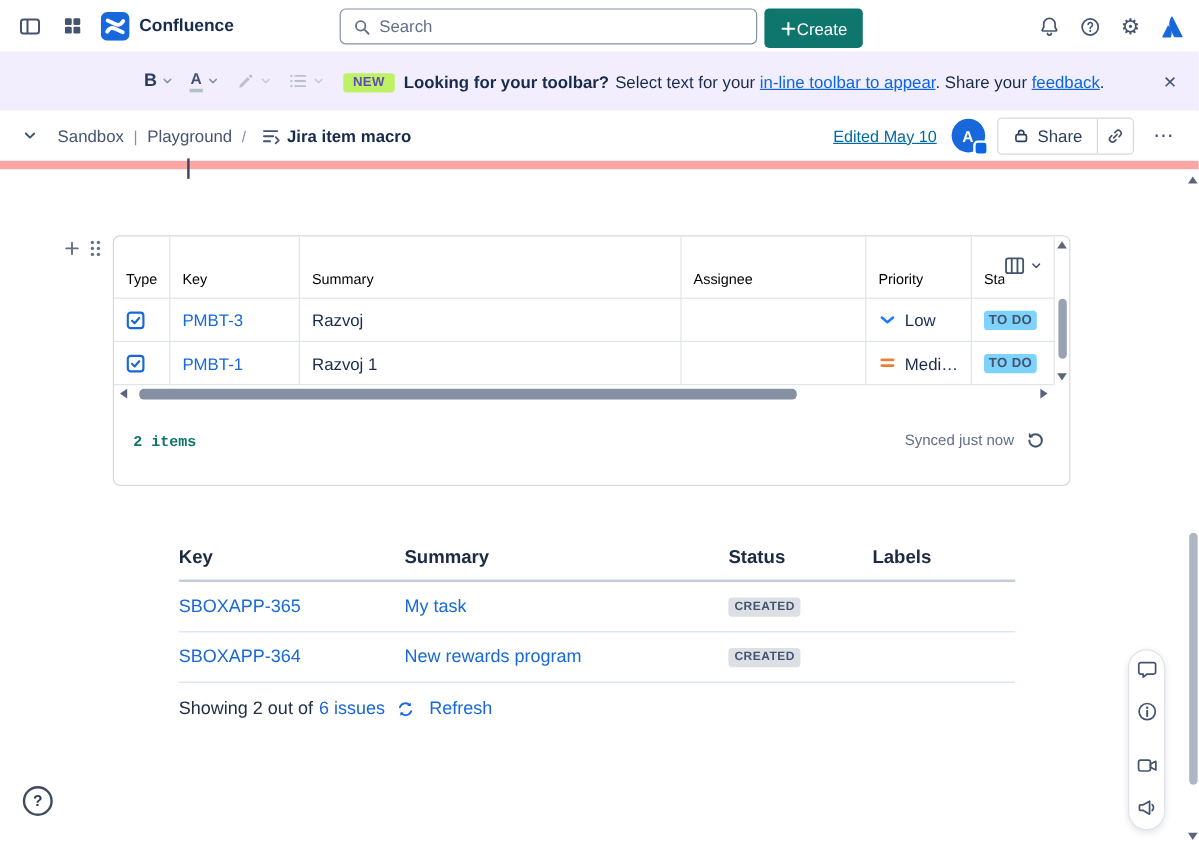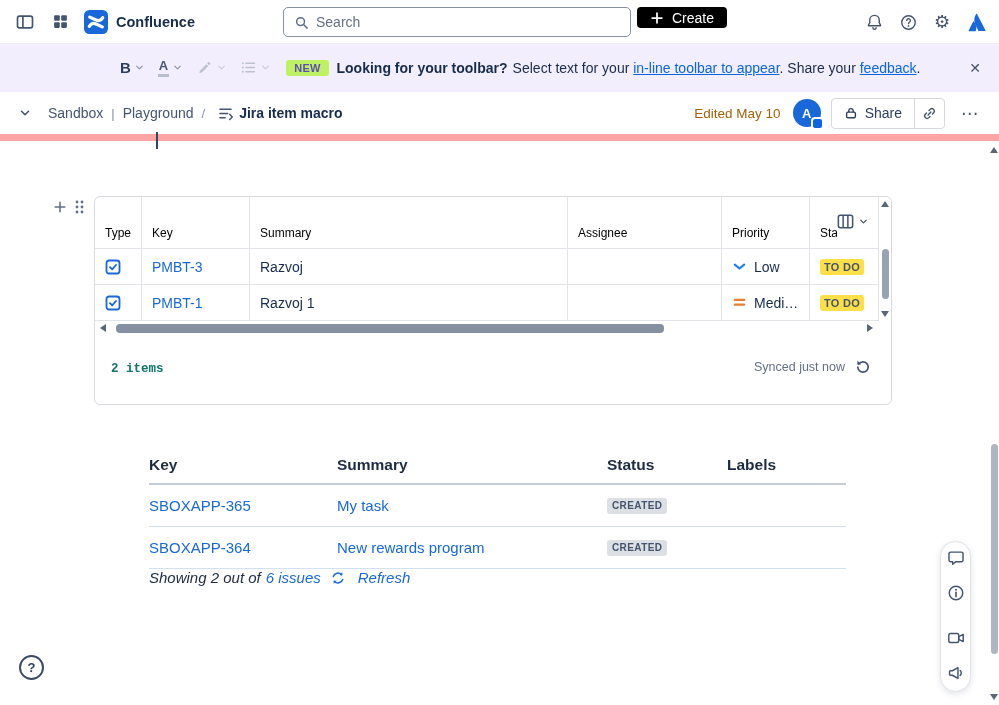--- a/index.html
+++ b/index.html
@@ -11,21 +11,21 @@
 
   
   .topbar { position:absolute; top:0; left:0; right:0; height:44px; background:#fff; border-bottom:1px solid #EDEEF2; display:flex; align-items:center; z-index:10; }
   .tb-left { display:flex; align-items:center; gap:5px; padding-left:10px; }
   .icon-btn { width:30px; height:30px; display:flex; align-items:center; justify-content:center; border-radius:4px; color:#44546F; }
   .brand { display:flex; align-items:center; gap:8px; margin-left:4px; }
   .brand-name { font-weight:700; font-size:14.5px; color:#172B4D; }
   .searchbox { position:absolute; left:283px; top:7px; width:348px; height:30px; border:1px solid #8590A2; border-radius:5px; display:flex; align-items:center; gap:7px; padding:0 10px; background:#fff; color:#626F86; }
   .searchbox input { border:none; outline:none; flex:1; font-size:14px; color:#172B4D; background:transparent; font-family:inherit; }
   .searchbox input::placeholder { color:#626F86; }
-  .create-btn { position:absolute; left:637px; top:7px; height:21px; background:#000000; border-radius:4px; color:#fff; display:flex; align-items:center; gap:8px; padding:0 13px; font-size:14px; font-weight:500; }
+  .create-btn { position:absolute; left:637px; top:7px; height:33px; background:#0f766e; border-radius:4px; color:#fff; display:flex; align-items:center; gap:0; padding:0 13px; font-size:14px; font-weight:500; }
   .tb-right { position:absolute; right:8px; top:7px; display:flex; align-items:center; gap:4px; }
   .glyph { font-size:18px; line-height:1; }
 
   
   .banner { position:absolute; top:44px; left:0; right:0; height:48px; background:#F3EEFD; display:flex; align-items:center; z-index:9; }
   .fmt-group { display:flex; align-items:center; margin-left:118px; gap:9px; flex:0 0 auto; }
   .fmt-item { display:flex; align-items:center; gap:3px; padding:2px; }
   .fmt-b { font-weight:800; font-size:15px; color:#2C3E5D; }
   .fmt-a { font-size:13px; font-weight:700; color:#44546F; border-bottom:3px solid #B8BFCC; line-height:1.1; padding:0 1px; }
   .muted { color:#BCC2CC; }
@@ -37,21 +37,21 @@
   .banner-close { position:absolute; right:12px; top:12px; width:24px; height:24px; display:flex; align-items:center; justify-content:center; color:#44546F; font-size:14px; }
 
   
   .crumbbar { position:absolute; top:92px; left:0; right:0; height:49px; background:#fff; border-bottom:7px solid #fca5a5; display:flex; align-items:center; z-index:8; }
   .cb-left { display:flex; align-items:center; gap:8px; padding-left:10px; }
   .crumb { font-size:14px; color:#44546F; }
   .crumb-sep { color:#8590A2; font-size:13px; }
   .page-title-wrap { display:flex; align-items:center; gap:5px; margin-left:4px; }
   .page-title { font-size:14px; font-weight:600; color:#172B4D; }
   .cb-right { margin-left:auto; display:flex; align-items:center; gap:10px; padding-right:14px; }
-  .edited { font-size:13.5px; color:#a16207; margin-right:2px; }
+  .edited { font-size:13.5px; color:#0369a1; margin-right:2px;text-decoration:underline; }
   .avatar { width:28px; height:28px; border-radius:50%; background:#1868DB; color:#fff; font-size:13px; font-weight:700; display:flex; align-items:center; justify-content:center; position:relative; }
   .avatar-badge { position:absolute; right:-3px; bottom:-3px; width:13px; height:13px; border-radius:4px; background:#0C66E4; border:2px solid #fff; }
   .share-group { display:flex; align-items:stretch; height:31px; border:1px solid #D5D9DF; border-radius:4px; overflow:hidden; }
   .share-btn { display:flex; align-items:center; gap:7px; padding:0 12px; font-size:14px; color:#2C3E5D; }
   .copylink-btn { width:30px; display:flex; align-items:center; justify-content:center; border-left:1px solid #D5D9DF; color:#44546F; }
   .more-btn { width:30px; height:30px; font-size:17px; color:#44546F; display:flex; align-items:center; justify-content:center; letter-spacing:1px; }
 
   .caret { position:absolute; left:156px; top:132px; width:2px; height:17px; background:#39455C; z-index:11; }
 
   
@@ -61,21 +61,21 @@
   .jtable { position:absolute; left:0; top:0; right:13px; }
   .jhead-row, .jrow { display:grid; grid-template-columns:47px 108px 318px 154px 88px 1fr; }
   .jhead { height:52px; display:flex; align-items:flex-end; padding:0 10px 8px; font-size:12px; color:#000000; border-right:1px solid #E1E4E9; border-bottom:1px solid #E1E4E9; overflow:hidden; white-space:nowrap; }
   .jhead:last-child { border-right:none; }
   .clip-16 { display:inline-block; width:17px; overflow:hidden; }
   .jcell { height:36px; display:flex; align-items:center; padding:0 10px; font-size:14px; border-right:1px solid #E1E4E9; border-bottom:1px solid #E1E4E9; overflow:hidden; white-space:nowrap; color:#172B4D; }
   .jcell:last-child { border-right:none; }
   .key-link { color:#1868DB; }
   .jcell.pri { gap:7px; }
   .pri-text { overflow:hidden; text-overflow:ellipsis; }
-  .status-badge { background:#fde047; color:#44546F; font-size:11px; font-weight:700; border-radius:3px; padding:2px 4px; letter-spacing:.3px; }
+  .status-badge { background:#7dd3fc; color:#44546F; font-size:11px; font-weight:700; border-radius:3px; padding:2px 4px; letter-spacing:.3px; }
   .col-settings { position:absolute; right:22px; top:15px; display:flex; align-items:center; gap:3px; color:#44546F; }
 
   .vscroll { position:absolute; top:0; right:0; width:13px; height:124px; border-left:1px solid #E1E4E9; background:#fff; }
   .vthumb { position:absolute; left:3px; top:52px; width:7px; height:50px; background:#98A2B3; border-radius:3.5px; }
   .tri { width:0; height:0; }
   .tri-up   { border-left:4px solid transparent; border-right:4px solid transparent; border-bottom:6px solid #596678; }
   .tri-down { border-left:4px solid transparent; border-right:4px solid transparent; border-top:6px solid #596678; }
   .tri-left { border-top:4px solid transparent; border-bottom:4px solid transparent; border-right:6px solid #596678; }
   .tri-right{ border-top:4px solid transparent; border-bottom:4px solid transparent; border-left:6px solid #596678; }
   .vs-up { position:absolute; top:4px; left:2px; }
@@ -88,21 +88,21 @@
   .sync-info { position:absolute; right:20px; top:162px; display:flex; align-items:center; gap:10px; color:#626F86; font-size:12.5px; }
   .undo-btn { color:#44546F; transform:scaleX(-1); }
 
   
   .issues { position:absolute; left:149px; top:456px; width:697px; }
   .it-head { display:grid; grid-template-columns:188px 270px 120px 119px; border-bottom:2px solid #C3CCD7; padding-bottom:9px; }
   .it-h { font-size:15.5px; font-weight:700; color:#1D2B42; }
   .it-row { display:grid; grid-template-columns:188px 270px 120px 119px; align-items:center; height:42px; border-bottom:1px solid #D2E0F0; font-size:15px; }
   .it-link { color:#1868DB; }
   .created-badge { display:inline-block; background:#DCDFE4; color:#44546F; font-size:10px; font-weight:700; letter-spacing:.4px; padding:2.5px 5px; border-radius:3px; width:fit-content; }
-  .it-footer { display:flex; align-items:center; gap:5px; font-size:15px; color:#222F45;font-style:italic; }
+  .it-footer { display:flex; align-items:center; gap:5px; margin-top:13px; font-size:15px; color:#222F45; }
   .refresh-btn { display:flex; align-items:center; gap:13px; color:#1868DB; margin-left:5px; font-size:15px; }
 
   
   .float-bar { position:absolute; right:28px; bottom:13px; width:31px; border:1px solid #E0E3E8; border-radius:16px; background:#fff; box-shadow:0 2px 6px rgba(9,30,66,.12); display:flex; flex-direction:column; align-items:center; padding:7px 0 9px; gap:17px; }
   .fb-btn { width:18px; height:18px; color:#44546F; }
   .fb-gap { margin-top:10px; }
 
   .help-fab { position:absolute; left:19px; top:655px; width:25px; height:25px; border-radius:50%; border:2px solid #3D4B63; color:#2C3E5D; font-size:13px; font-weight:700; display:flex; align-items:center; justify-content:center; background:#fff; }
 
   

